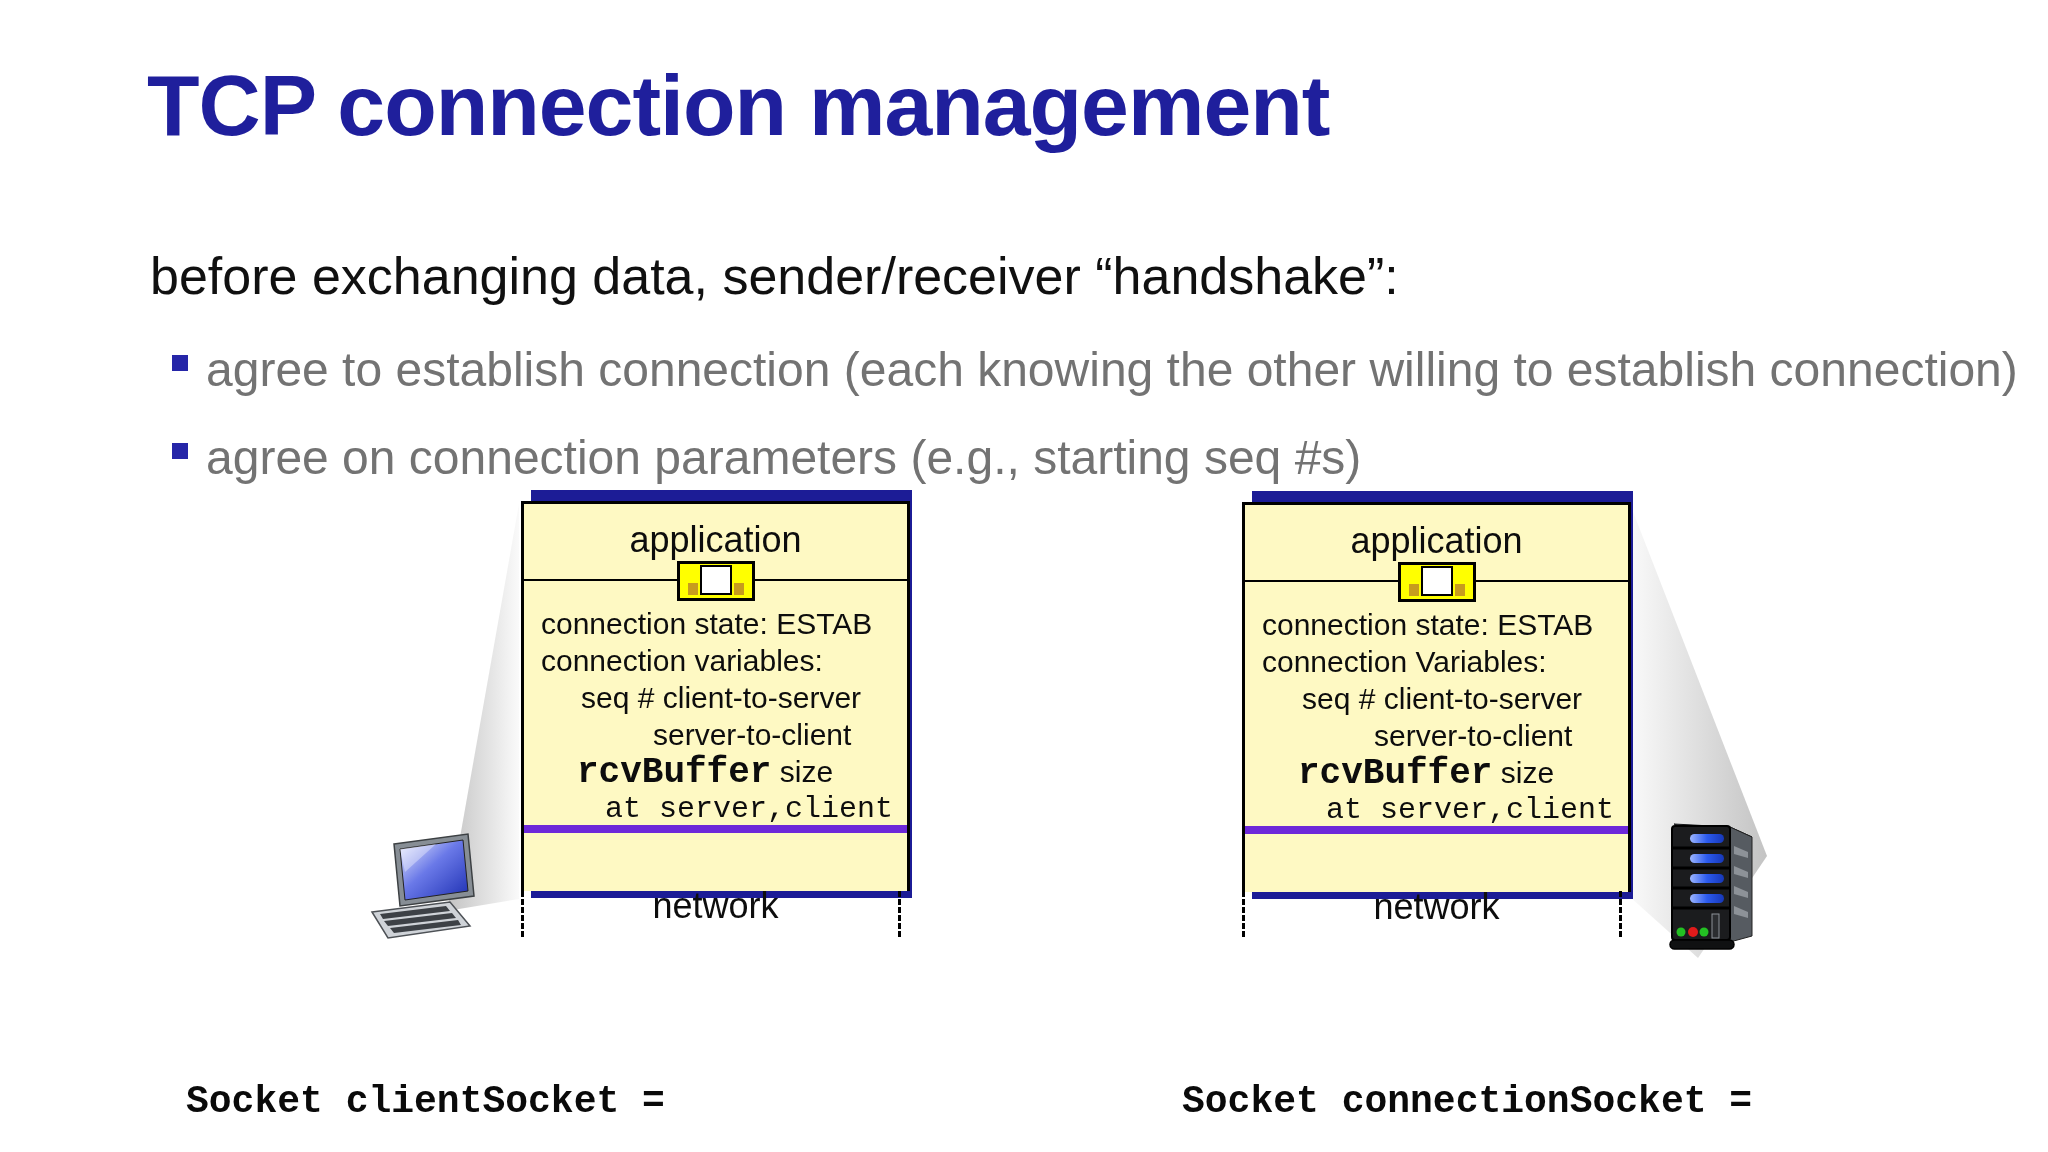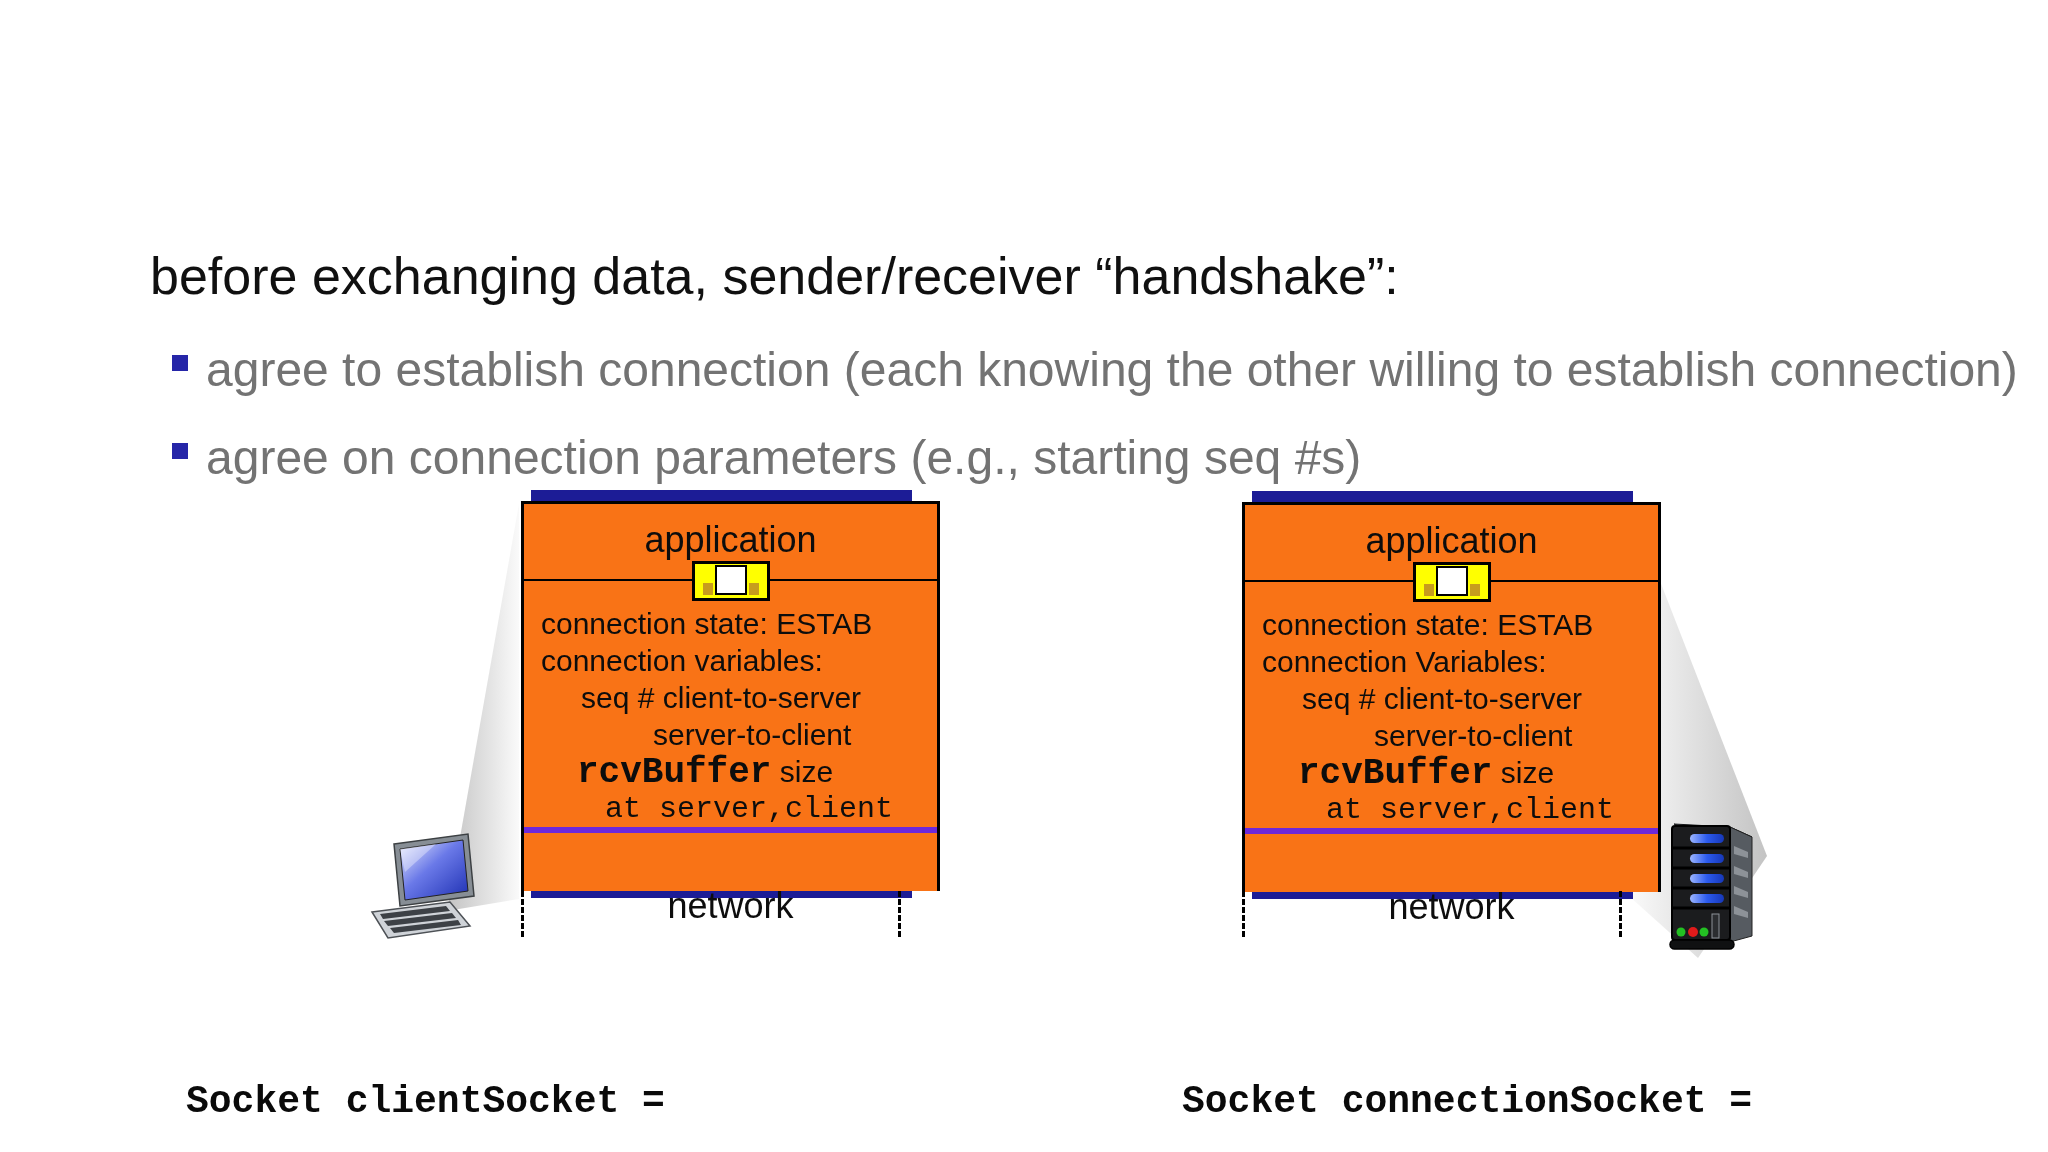--- a/index.html
+++ b/index.html
@@ -20,28 +20,28 @@
   .bullet-sq{width:16px;height:16px;background:var(--bullet-navy,#2626a8);
              margin:13px 18px 0 0;flex:0 0 auto;}
   .bullet-txt{font-size:48px;line-height:56px;white-space:nowrap;color:#737373;}
 
   .beams{position:absolute;left:0;top:0;z-index:1;}
 
   .shadow{position:absolute;width:381px;height:408px;background:var(--shadow-navy,#1c1c96);z-index:2;}
   .shadow.client{left:531px;top:490px;}
   .shadow.server{left:1252px;top:491px;}
 
-  .stack{position:absolute;width:419px;height:390px;background:#f97316;
+  .stack{position:absolute;width:389px;height:390px;background:#fef9c3;
          border:3px solid #000;border-bottom:none;box-sizing:border-box;z-index:3;}
   .stack.client{left:521px;top:501px;}
   .stack.server{left:1242px;top:502px;}
 
   .layer-app{height:75px;line-height:72px;text-align:center;font-size:36px;
              border-bottom:2px solid #000;}
-  .layer-mid{height:252px;border-bottom:6px solid #6d28d9;box-sizing:border-box;
+  .layer-mid{height:252px;border-bottom:8px solid #6d28d9;box-sizing:border-box;
              padding:24px 0 0 17px;font-size:30px;line-height:37px;}
   .layer-net{height:60px;line-height:58px;text-align:center;font-size:36px;margin-top:44px;}
   .ml{white-space:nowrap;}
   .ind1{padding-left:40px;} .ind2{padding-left:112px;}
   .ind3{padding-left:36px;} .ind4{padding-left:64px;font-family:Liberation Mono, monospace;}
   .mono{font-family:"Liberation Mono", monospace;font-weight:bold;font-size:36px;}
 
   .socket{position:absolute;left:50%;top:57px;transform:translateX(-50%);
           width:78px;height:40px;background:var(--socket-yellow,#ffff00);
           border:3px solid #000;box-sizing:border-box;z-index:4;}
@@ -60,20 +60,21 @@
   .code{position:absolute;font-family:"Liberation Mono", monospace;font-weight:bold;
         font-size:38px;line-height:48px;color:#0a0a0a;white-space:pre;z-index:6;}
   .code.client{left:186px;top:982px;}
   .code.server{left:1182px;top:982px;}
 </style>
 </head>
 <body>
 
 <div class="slide">
 
+  <div class="title">TCP connection management</div>
 
   <div class="intro">before exchanging data, sender/receiver “handshake”:</div>
 
   <div class="bullets">
     <div class="bullet-row">
       <span class="bullet-sq"></span>
       <span class="bullet-txt">agree to establish connection (each knowing the other willing to establish connection)</span>
     </div>
     <div class="bullet-row">
       <span class="bullet-sq"></span>

